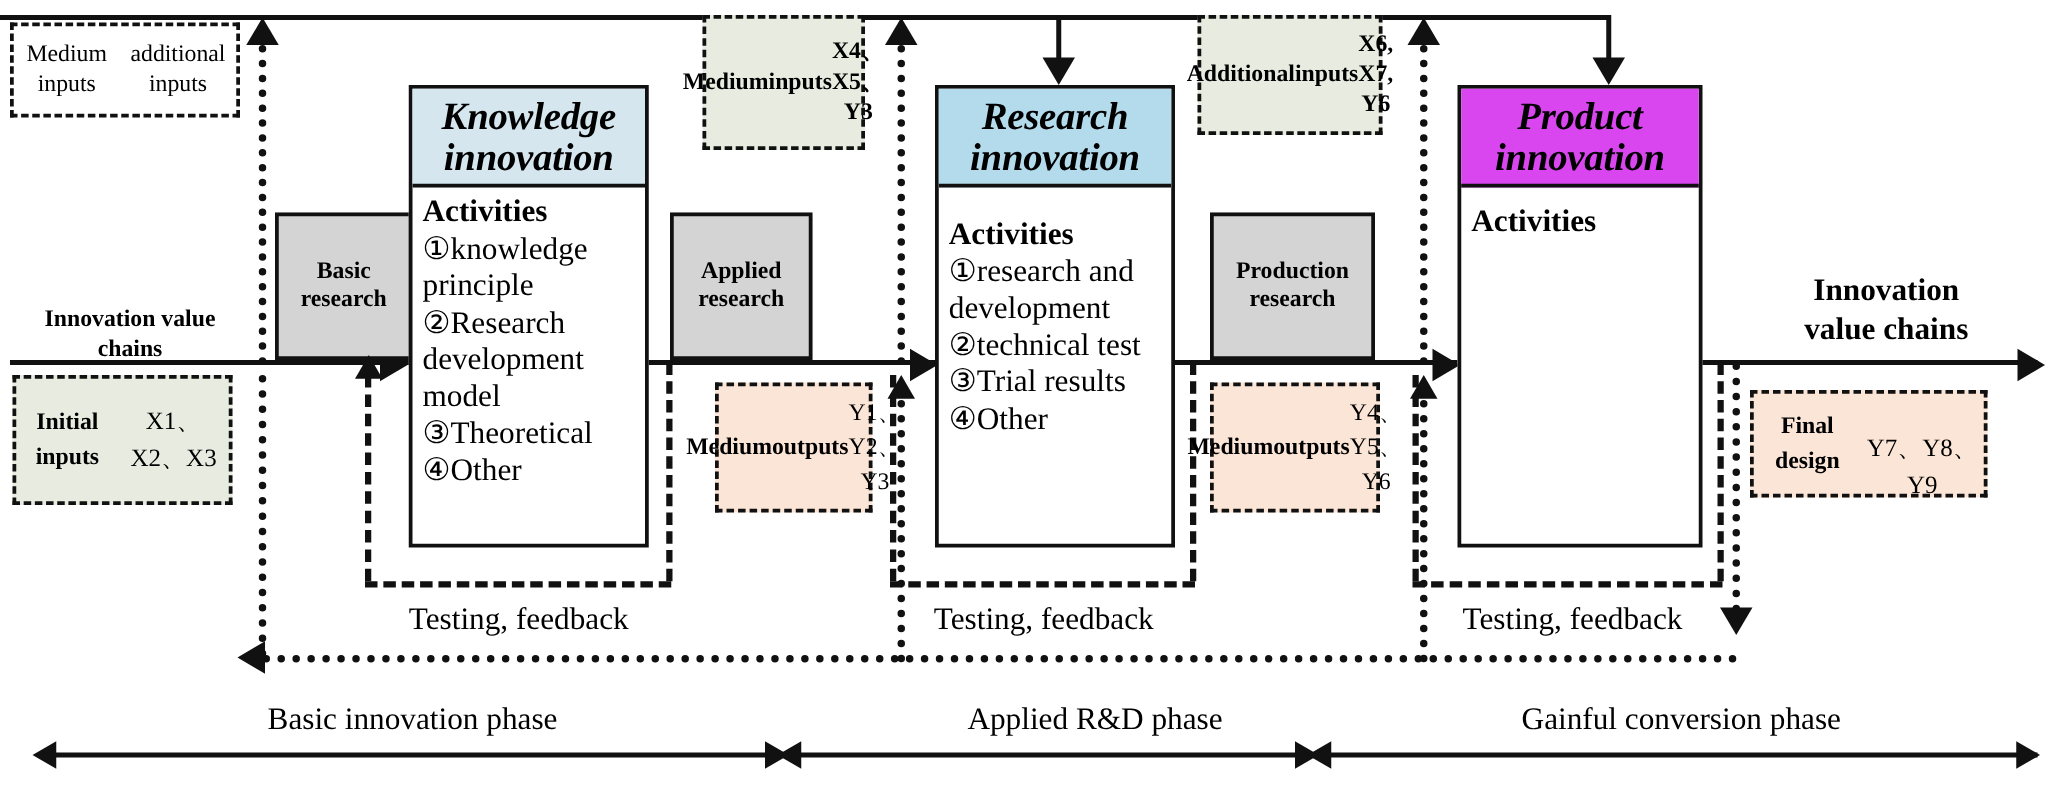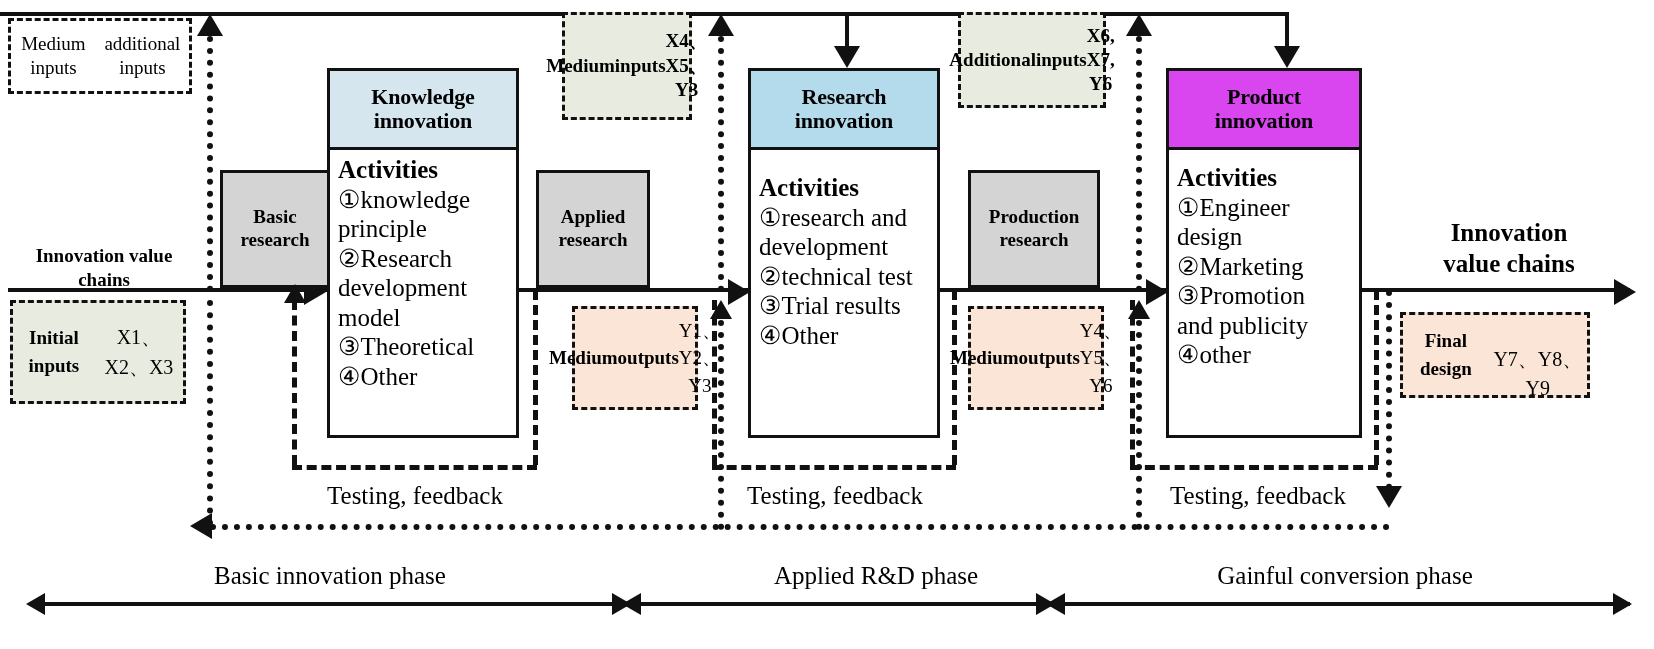--- a/index.html
+++ b/index.html
@@ -5,21 +5,21 @@
   html,body{margin:0;padding:0;background:#ffffff;}
   body{font-family:"Liberation Serif","DejaVu Serif",serif;}
   #stage{position:relative;width:1654px;height:649px;background:#fff;overflow:hidden;}
 
   
   .abs{position:absolute;box-sizing:border-box;}
 
   
   .stage-card{border:3px solid #111;background:#fff;}
   .stage-head{border-bottom:3px solid #111;display:flex;align-items:center;justify-content:center;
-              font-weight:bold;font-size:22px;line-height:1.08;text-align:center;letter-spacing:-.2px;}
+              font-weight:bold;font-size:31px;line-height:1.08;text-align:center;letter-spacing:-.2px;font-style:italic;}
   .stage-body{padding:6px 0 0 8px;}
   .act-title{font-weight:bold;font-size:25px;line-height:1.15;}
   .act-list{font-size:25px;line-height:1.18;}
   .act-list div{white-space:nowrap;}
 
   
   .grey-box{border:3px solid #111;background:#d4d4d4;display:flex;align-items:center;
             justify-content:center;text-align:center;font-weight:bold;font-size:19px;line-height:1.2;}
 
   
@@ -212,28 +212,20 @@
 
   <div class="abs stage-card" style="left:1166px;top:68px;width:196px;height:370px;">
     <div class="stage-head" style="height:76px;background:#d946ef;">
       <div>
         <div>Product</div>
         <div>innovation</div>
       </div>
     </div>
     <div class="stage-body" style="padding-top:14px;">
       <div class="act-title">Activities</div>
-      <div class="act-list">
-        <div>①Engineer</div>
-        <div>design</div>
-        <div>②Marketing</div>
-        <div>③Promotion</div>
-        <div>and publicity</div>
-        <div>④other</div>
-      </div>
     </div>
   </div>
 
   <div class="dashv-thin" style="left:1130px;top:300px;height:165px;"></div>
   <div class="dashh-thin" style="left:1130px;top:465px;width:248px;"></div>
   <div class="dashv-thin" style="left:1374px;top:290px;height:175px;"></div>
 
   <div class="phase-lbl" style="left:1098px;top:482px;width:320px;"><span>Testing, feedback</span></div>
 
   <div class="abs tint-box" style="left:1400px;top:312px;width:190px;height:86px;background:#fae5d6;font-size:19px;line-height:1.45;">

